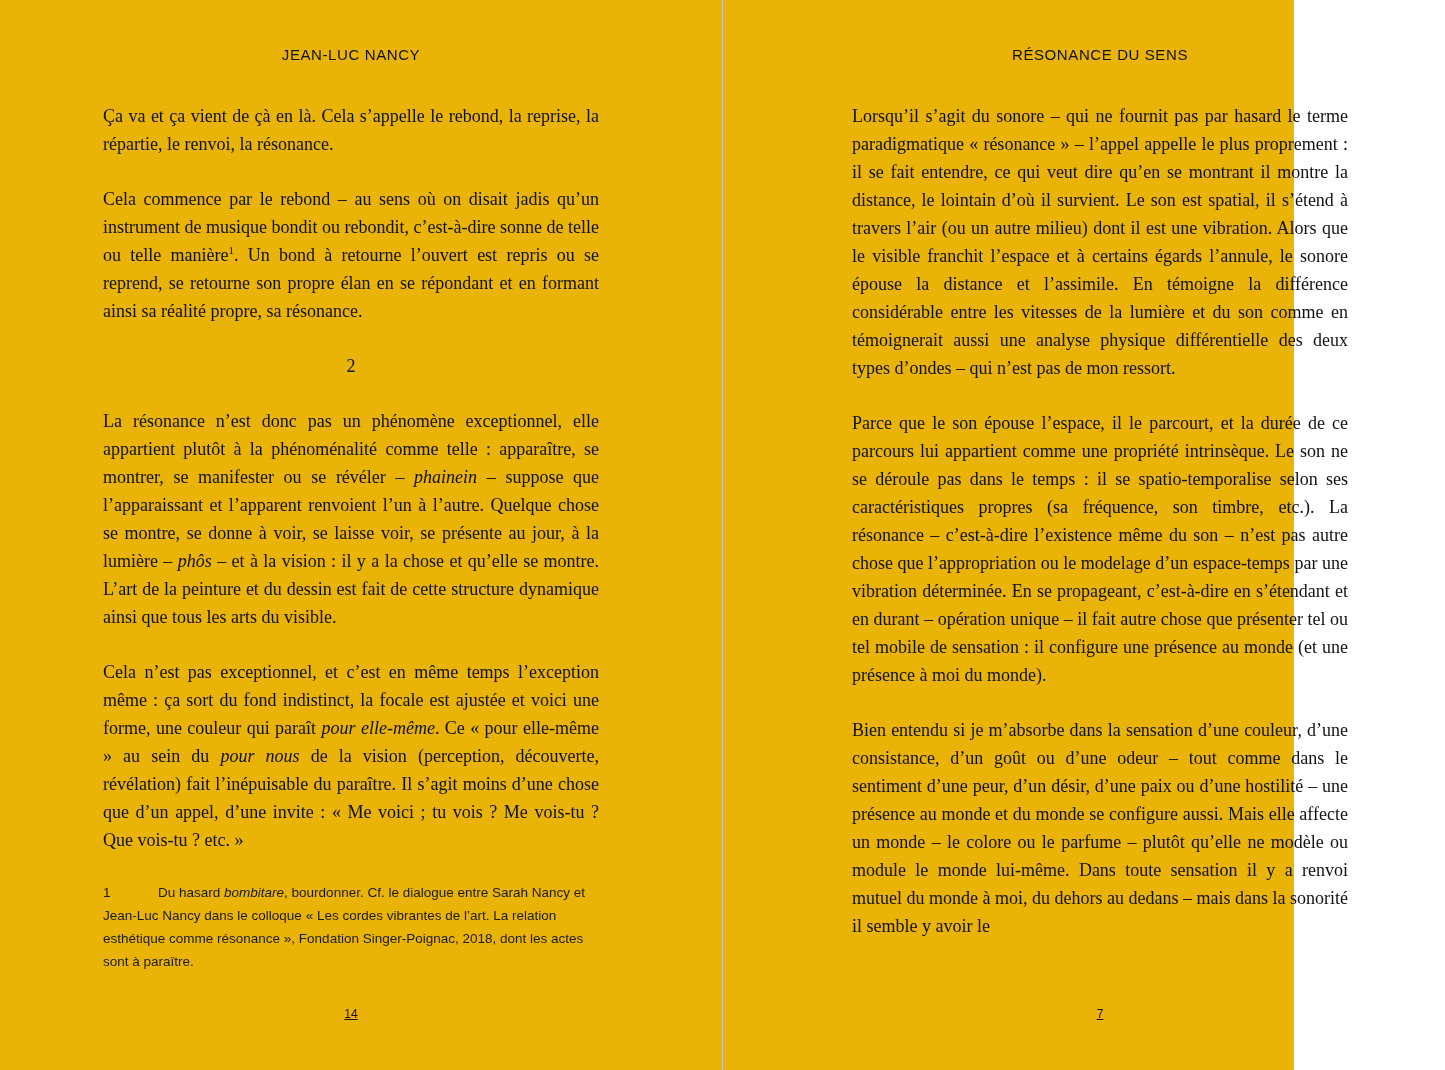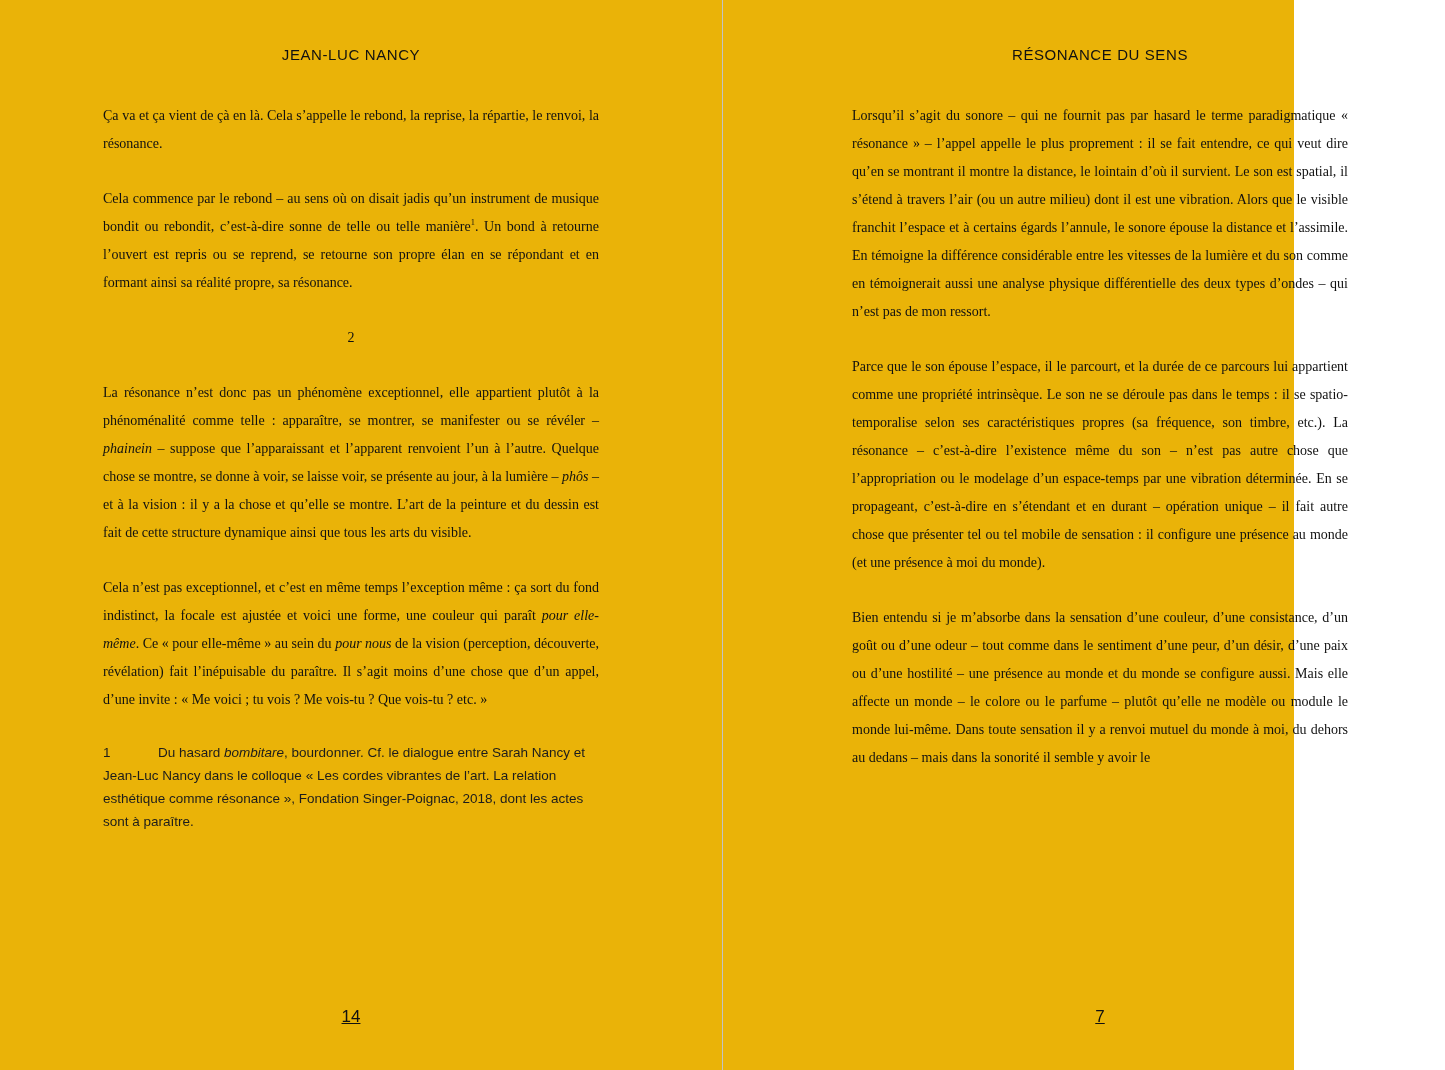--- a/index.html
+++ b/index.html
@@ -48,21 +48,21 @@
   .body-text {
     position: absolute;
     top: 102px;
     left: 0;
     width: 496px;
     color: #111111;
   }
   .body-text p {
     margin: 0 0 27px 0;
     font-family: "Liberation Serif", "DejaVu Serif", serif;
-    font-size: 14px;
+    font-size: 18px;
     line-height: 28px;
     text-align: justify;
   }
   .body-text p.section-num {
     text-align: center;
   }
   .body-text em {
     font-style: italic;
   }
   .body-text sup {
@@ -85,21 +85,21 @@
   .footnote em {
     font-style: italic;
   }
   .folio {
     position: absolute;
     top: 1007px;
     left: 0;
     width: 100%;
     text-align: center;
     font-family: "Liberation Sans", sans-serif;
-    font-size: 17px;
+    font-size: 12px;
     color: #111111;
     text-decoration: underline;
   }
 </style>
 </head>
 <body>
 
 <div class="spread">
 
   <div class="page left">

